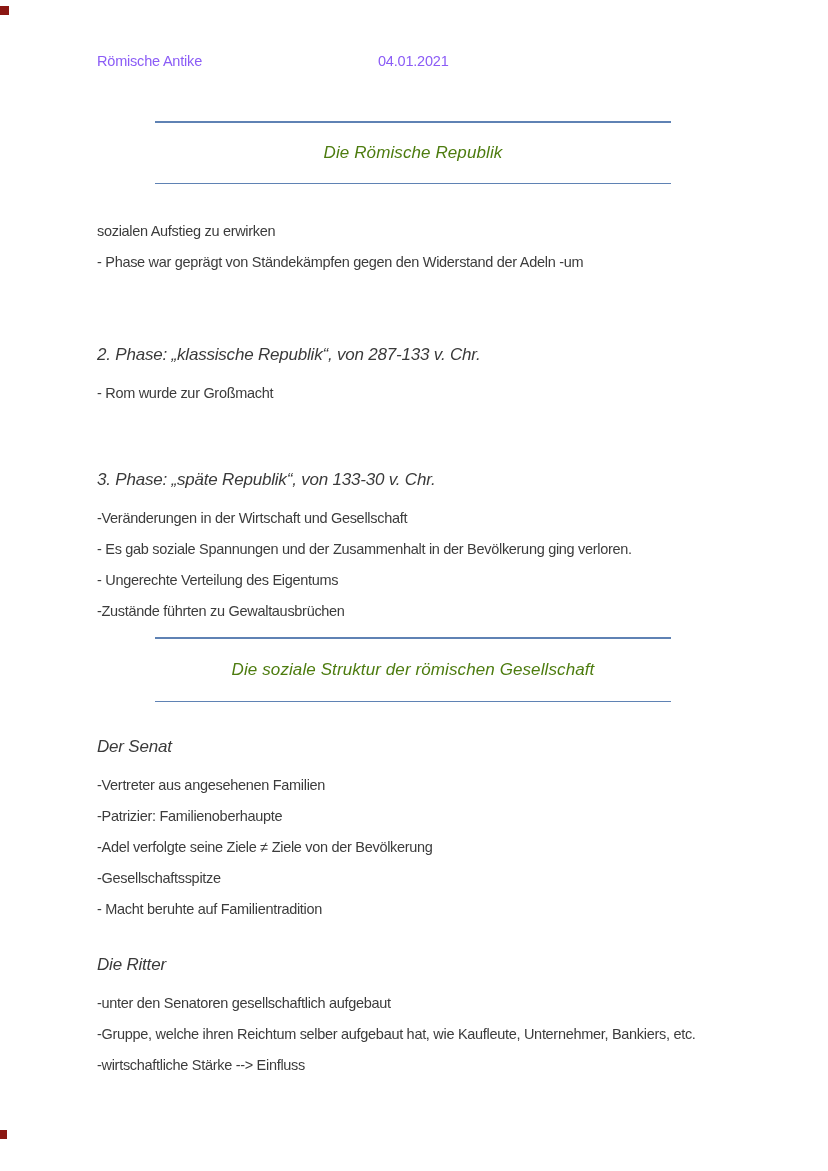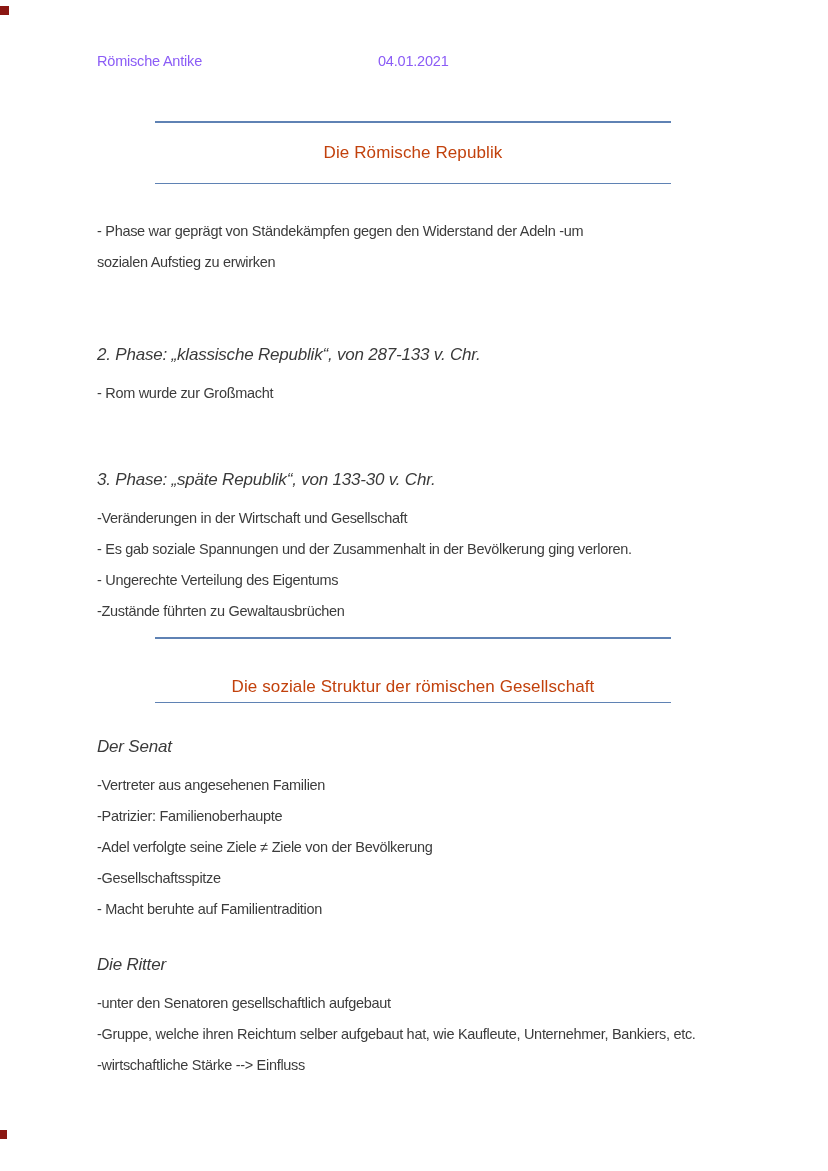--- a/index.html
+++ b/index.html
@@ -25,27 +25,28 @@
   }
   .hdr.title { left: 97px; }
   .hdr.date  { left: 378px; }
 
   .banner { position: absolute; left: 155px; width: 516px; }
   .banner1 { top: 121px; }
   .banner2 { top: 637px; }
   .rule { height: 1.5px; background: #5f82b4; }
   .banner-title {
     text-align: center;
+    font-style: italic;
     font-size: 17px;
-    color: #c2410c;
+    color: #4d7c0f;
     letter-spacing: 0.1px;
     white-space: nowrap;
   }
   .banner1 .banner-title { height: 60px; line-height: 60px; }
-  .banner2 .banner-title { height: 46px; line-height: 62px; margin-top: 17px; }
+  .banner2 .banner-title { height: 62px; line-height: 62px; }
 
   .section { position: absolute; left: 97px; right: 40px; }
   .s0 { top: 216px; }
   .s1 { top: 344px; }
   .s2 { top: 441px; margin-top: 28px; }
   .s3 { top: 736px; }
   .s4 { top: 954px; }
 
   .heading {
     font-style: italic;
@@ -73,22 +74,22 @@
   <span class="hdr title">Römische Antike</span>
   <span class="hdr date">04.01.2021</span>
 
   <div class="banner banner1">
     <div class="rule"></div>
     <div class="banner-title">Die Römische Republik</div>
     <div class="rule"></div>
   </div>
 
   <div class="section s0">
+    <div class="line">sozialen Aufstieg zu erwirken</div>
     <div class="line">- Phase war geprägt von Ständekämpfen gegen den Widerstand der Adeln -um</div>
-    <div class="line">sozialen Aufstieg zu erwirken</div>
   </div>
 
   <div class="section s1">
     <div class="heading">2. Phase: „klassische Republik“, von 287-133 v. Chr.</div>
     <div class="line">- Rom wurde zur Großmacht</div>
   </div>
 
   <div class="section s2">
     <div class="heading">3. Phase: „späte Republik“, von 133-30 v. Chr.</div>
     <div class="line">-Veränderungen in der Wirtschaft und Gesellschaft</div>

